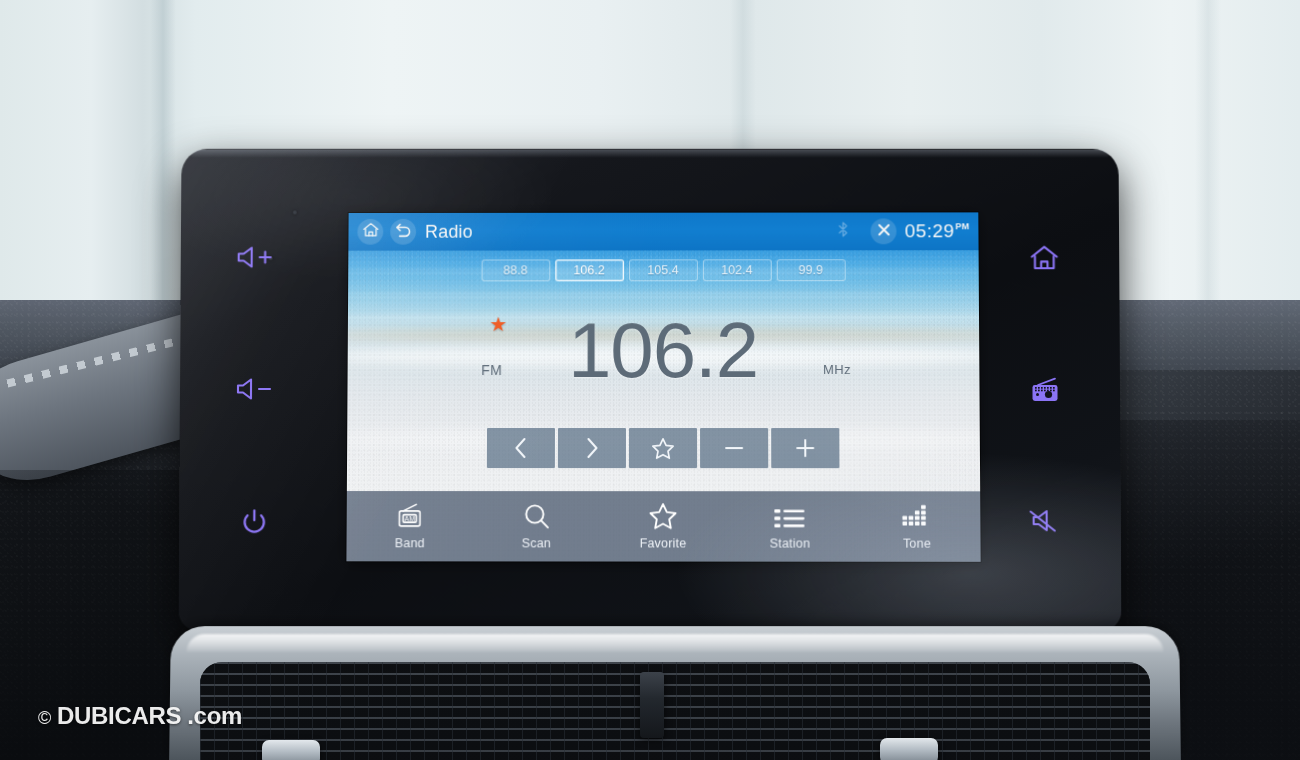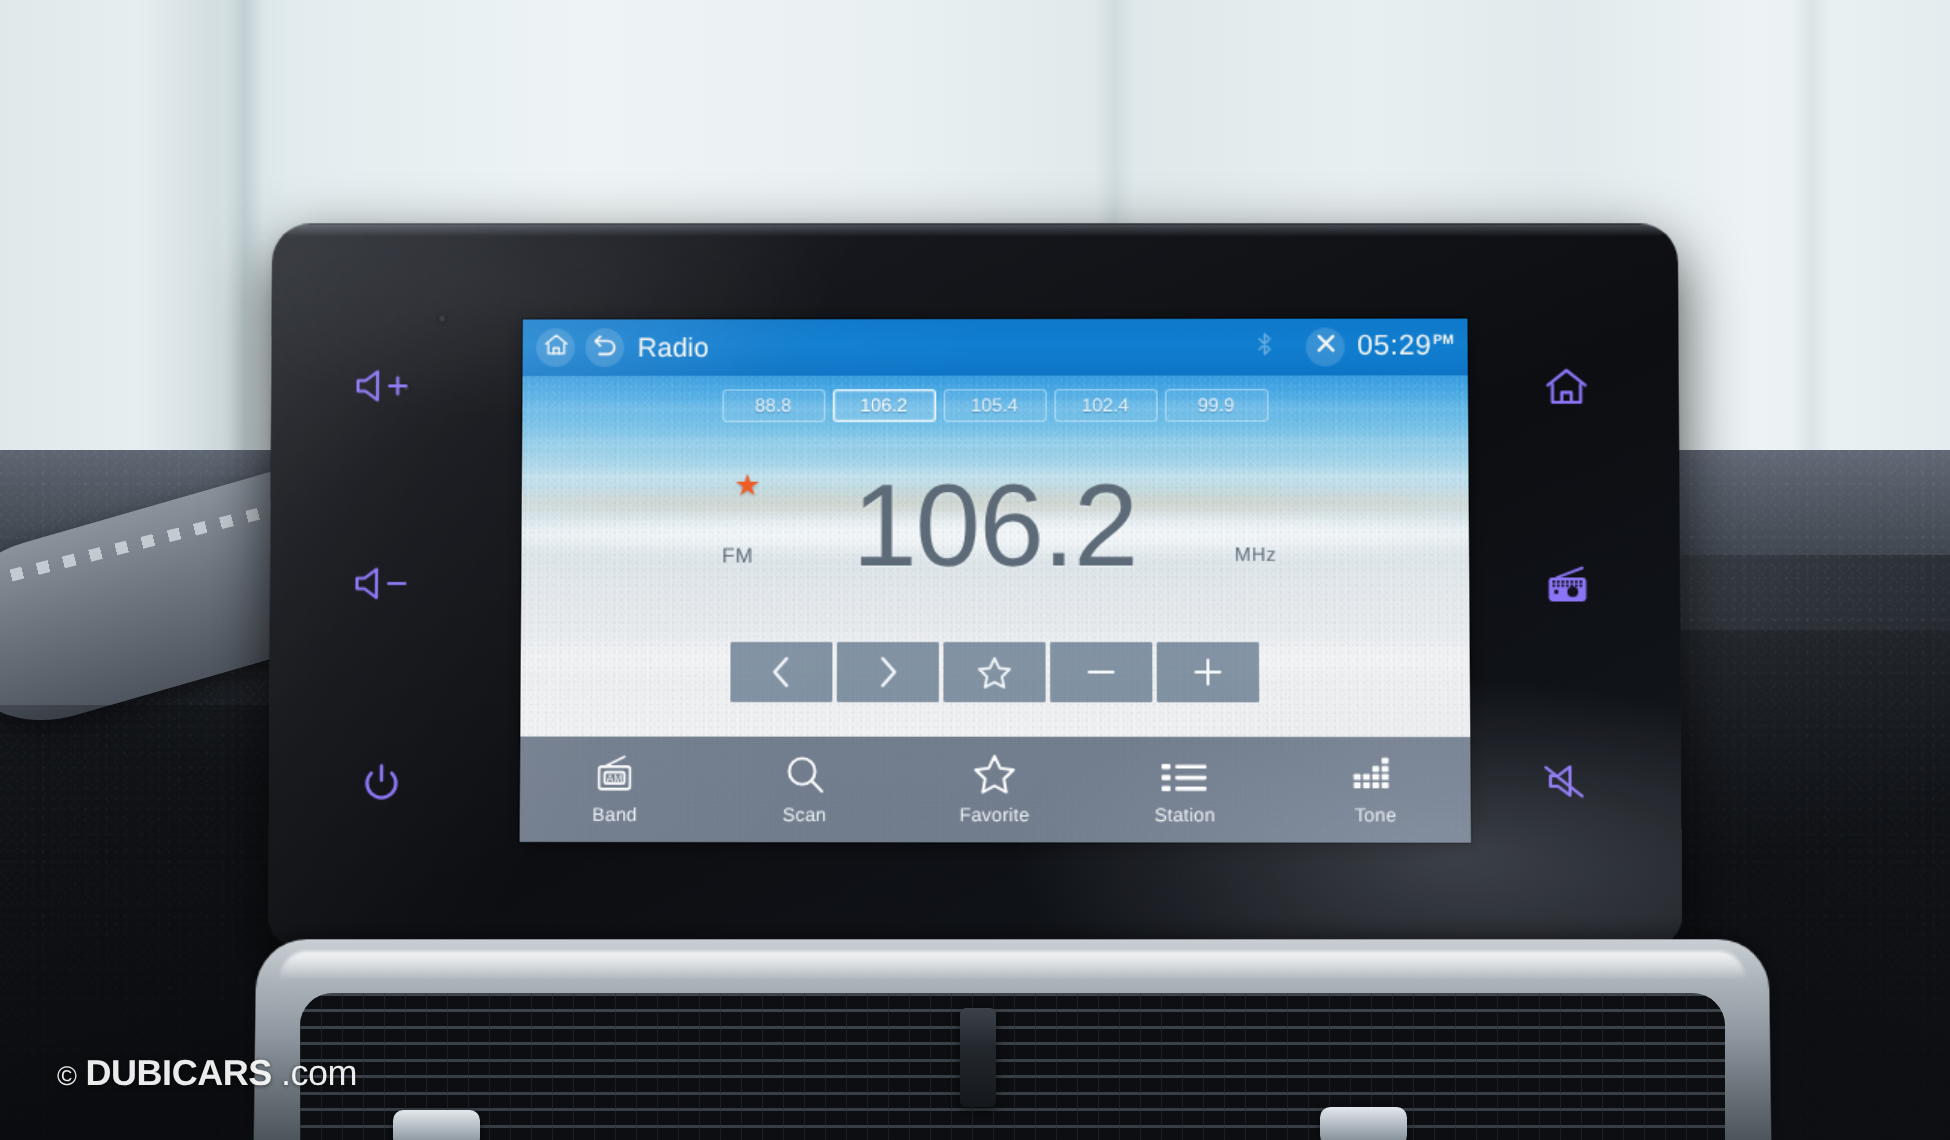--- a/index.html
+++ b/index.html
@@ -318,21 +318,21 @@
 
   
   .watermark{
     position:absolute; left:38px; top:702px;
     font-size:24px; font-weight:700; letter-spacing:-.3px;
     color:rgba(255,255,255,.92);
     text-shadow:0 1px 3px rgba(0,0,0,.55);
     display:flex; align-items:baseline; gap:6px;
   }
   .wm-c{ font-size:18px; font-weight:400; }
-  .wm-dom{ font-weight:400; }
+  .wm-dom{ font-weight:700; }
 </style>
 </head>
 <body>
 
 <div id="scene">
 
   <div class="wall"></div>
   <div class="wall-fold" style="left:150px"></div>
   <div class="wall-fold" style="left:730px;opacity:.55"></div>
   <div class="wall-fold" style="left:1195px;opacity:.5"></div>

